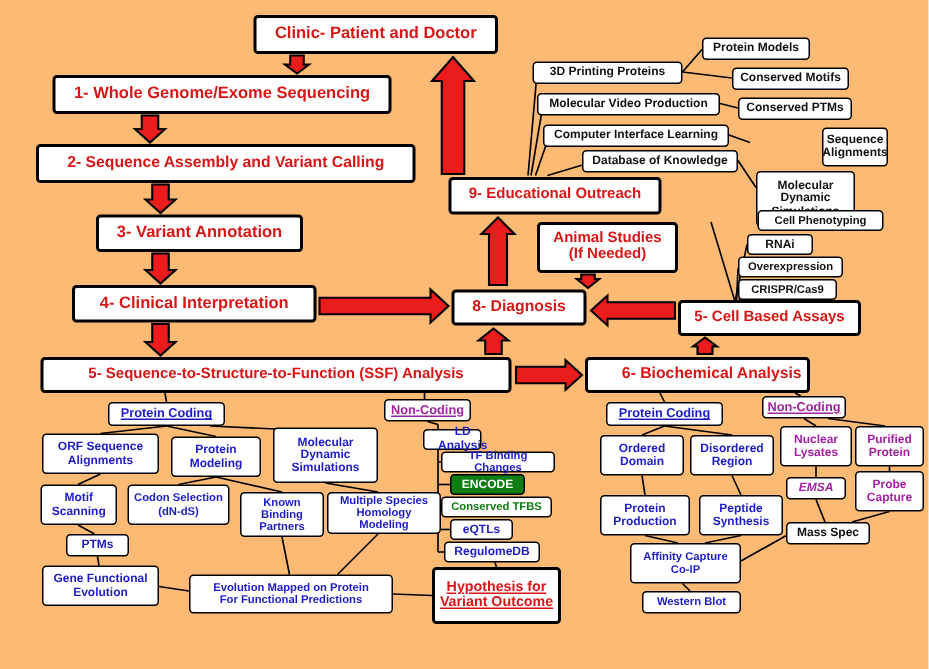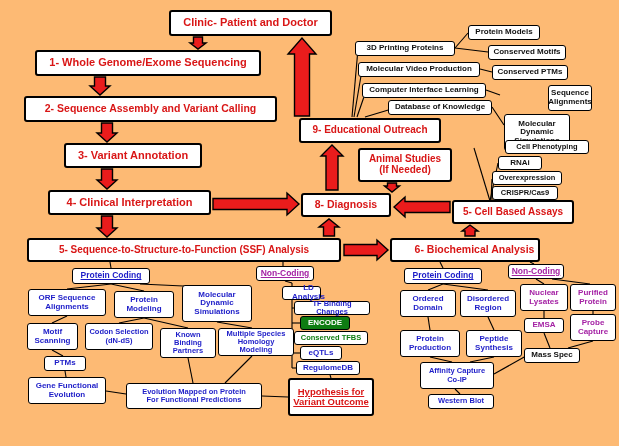--- a/index.html
+++ b/index.html
@@ -150,21 +150,21 @@
     <div class="node ul" style="left: 404px; top: 268px; width: 78px; height: 16px; font-size: 8.5px; color: rgb(29, 29, 200);">Protein Coding</div>
     <div class="node ul" style="left: 508px; top: 264px; width: 56px; height: 15px; font-size: 8.5px; color: rgb(164, 33, 164);">Non-Coding</div>
     <div class="node" style="left: 400px; top: 290px; width: 56px; height: 27px; font-size: 8px; color: rgb(29, 29, 200);">Ordered
 Domain</div>
     <div class="node" style="left: 460px; top: 290px; width: 56px; height: 27px; font-size: 8px; color: rgb(29, 29, 200);">Disordered
 Region</div>
     <div class="node" style="left: 520px; top: 284px; width: 48px; height: 27px; font-size: 8px; color: rgb(164, 33, 164);">Nuclear
 Lysates</div>
     <div class="node" style="left: 570px; top: 284px; width: 46px; height: 27px; font-size: 8px; color: rgb(164, 33, 164);">Purified
 Protein</div>
-    <div class="node" style="left: 524px; top: 318px; width: 40px; height: 15px; font-size: 8px; color: rgb(164, 33, 164);">EMSA</div>
+    <div class="node" style="left: 524px; top: 318px; width: 40px; height: 15px; font-size: 8px; color: rgb(164, 33, 164); font-style: italic;">EMSA</div>
     <div class="node" style="left: 570px; top: 314px; width: 46px; height: 27px; font-size: 8px; color: rgb(164, 33, 164);">Probe
 Capture</div>
     <div class="node" style="left: 400px; top: 330px; width: 60px; height: 27px; font-size: 8px; color: rgb(29, 29, 200);">Protein
 Production</div>
     <div class="node" style="left: 466px; top: 330px; width: 56px; height: 27px; font-size: 8px; color: rgb(29, 29, 200);">Peptide
 Synthesis</div>
     <div class="node" style="left: 524px; top: 348px; width: 56px; height: 15px; font-size: 8px; color: rgb(17, 17, 17);">Mass Spec</div>
     <div class="node" style="left: 420px; top: 362px; width: 74px; height: 27px; font-size: 7.5px; color: rgb(29, 29, 200);">Affinity Capture
 Co-IP</div>
     <div class="node" style="left: 428px; top: 394px; width: 66px; height: 15px; font-size: 7.5px; color: rgb(29, 29, 200);">Western Blot</div>

